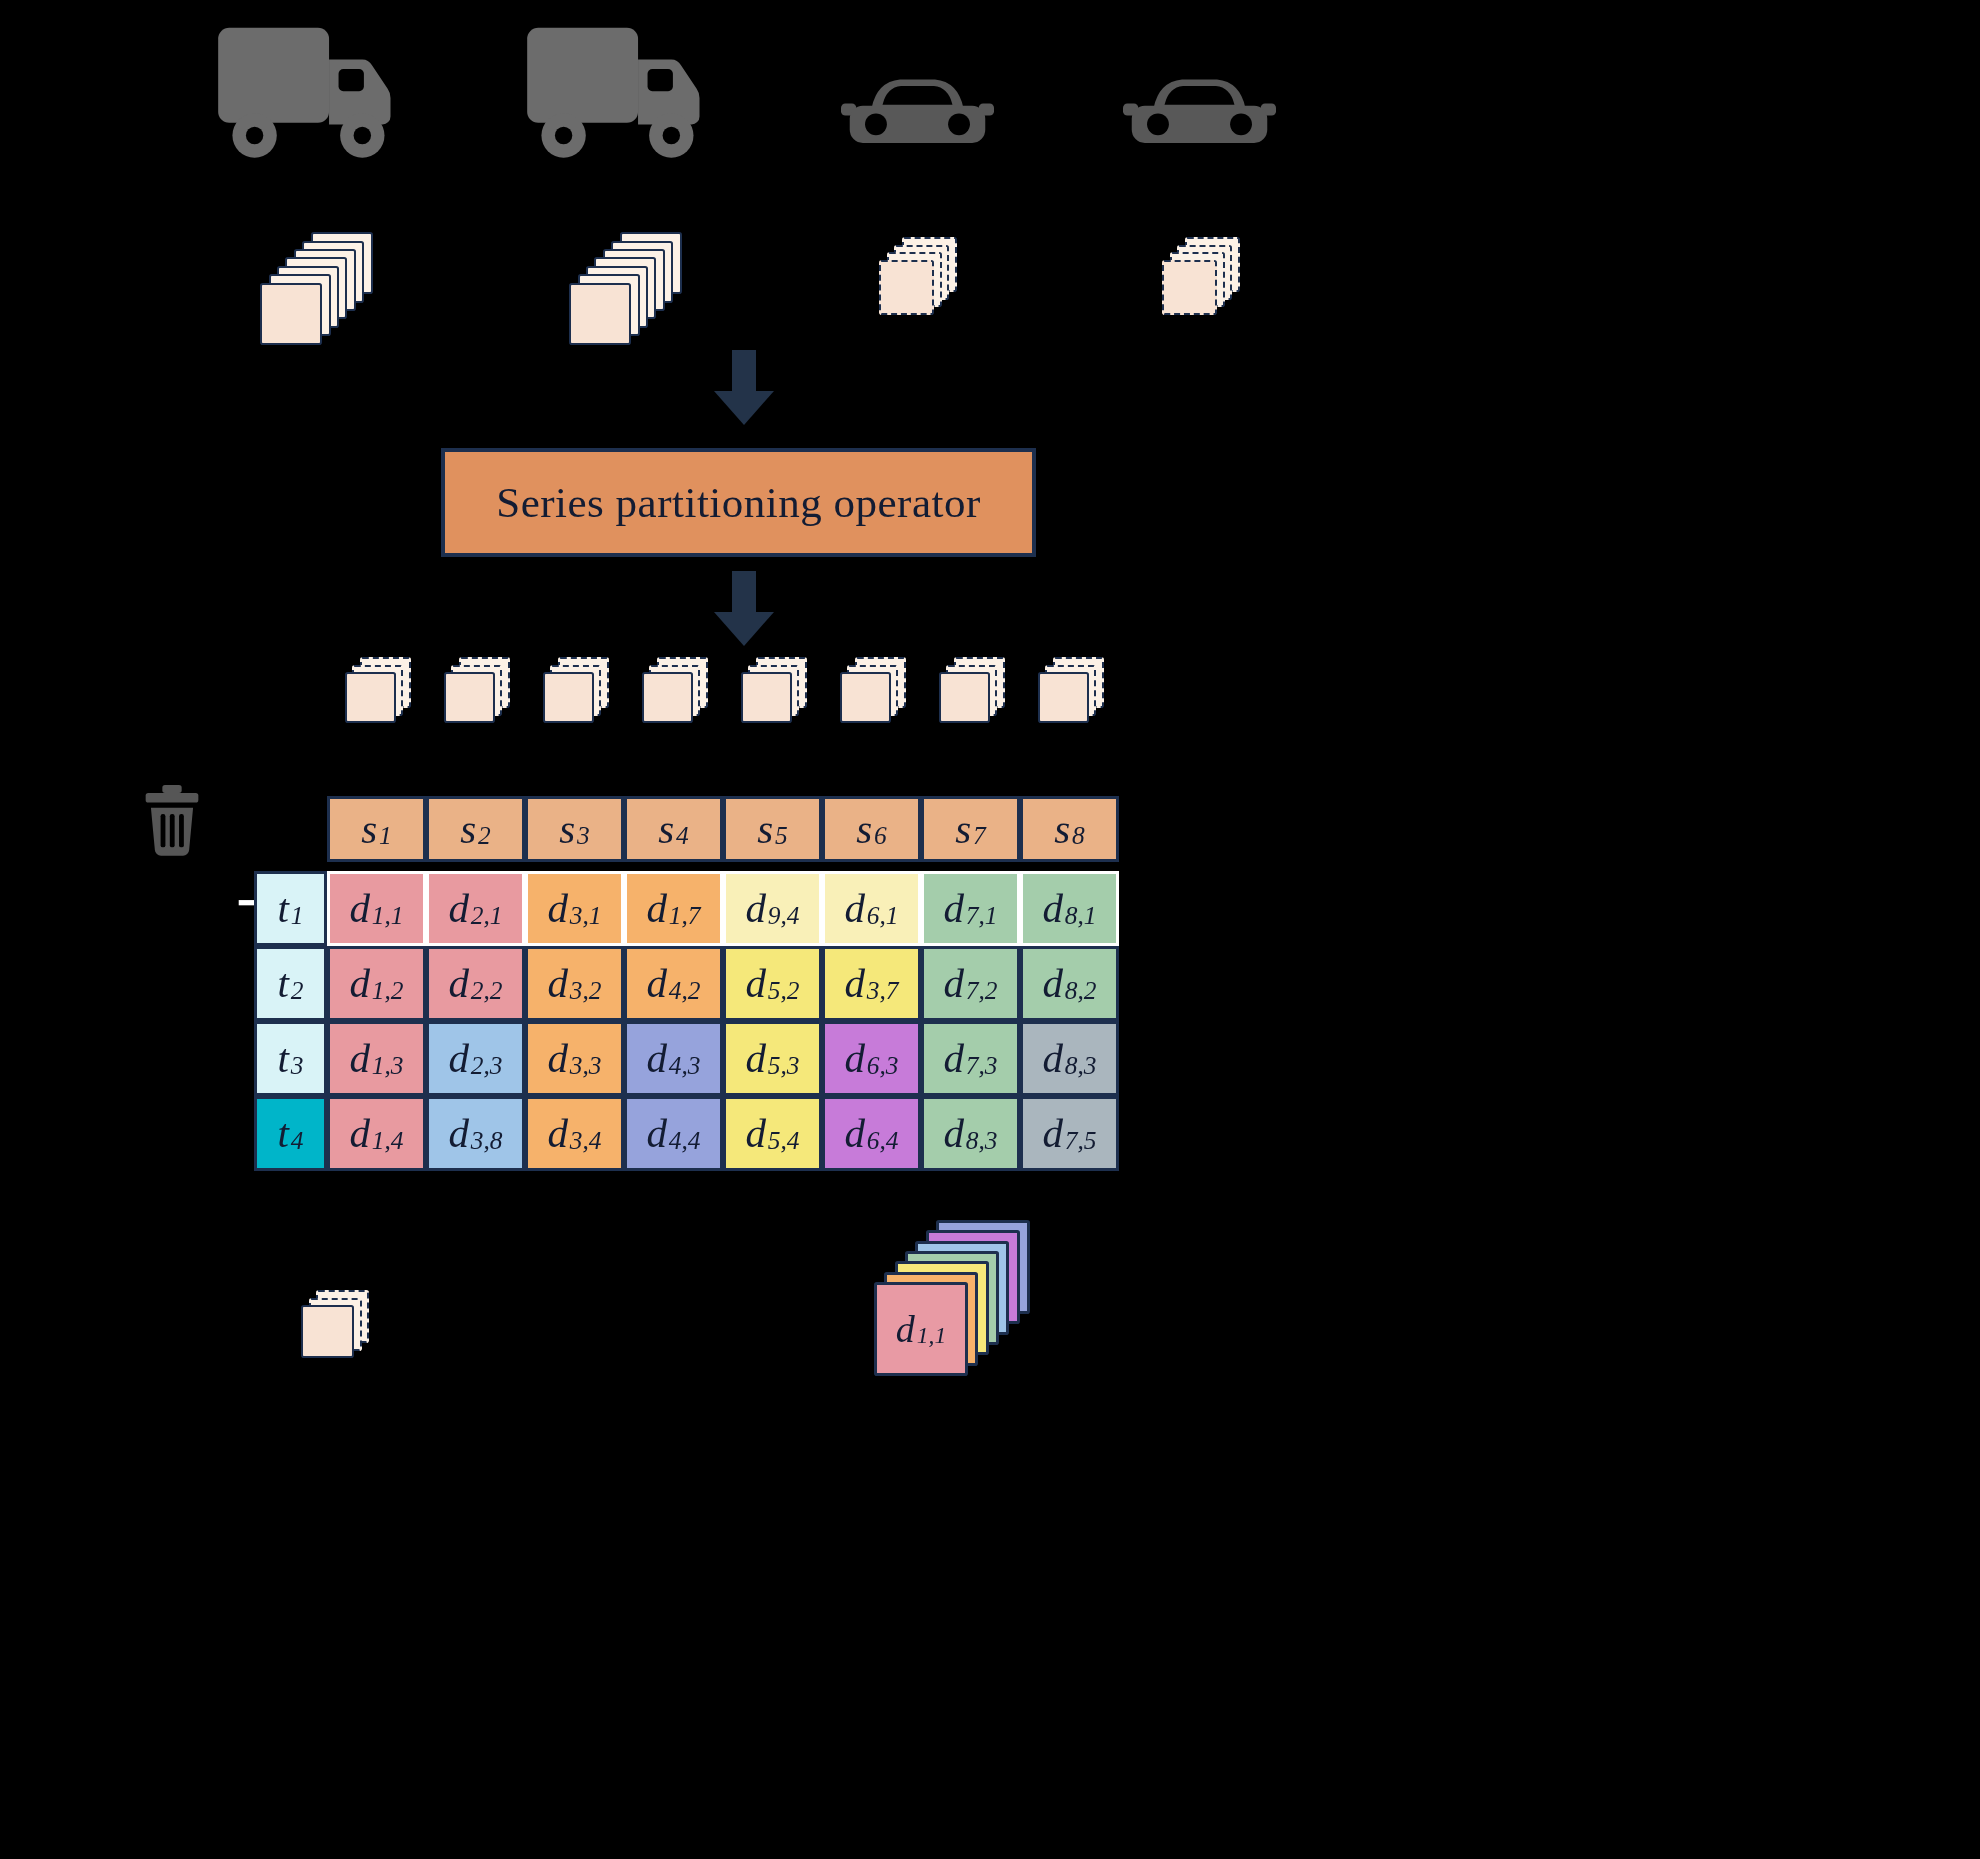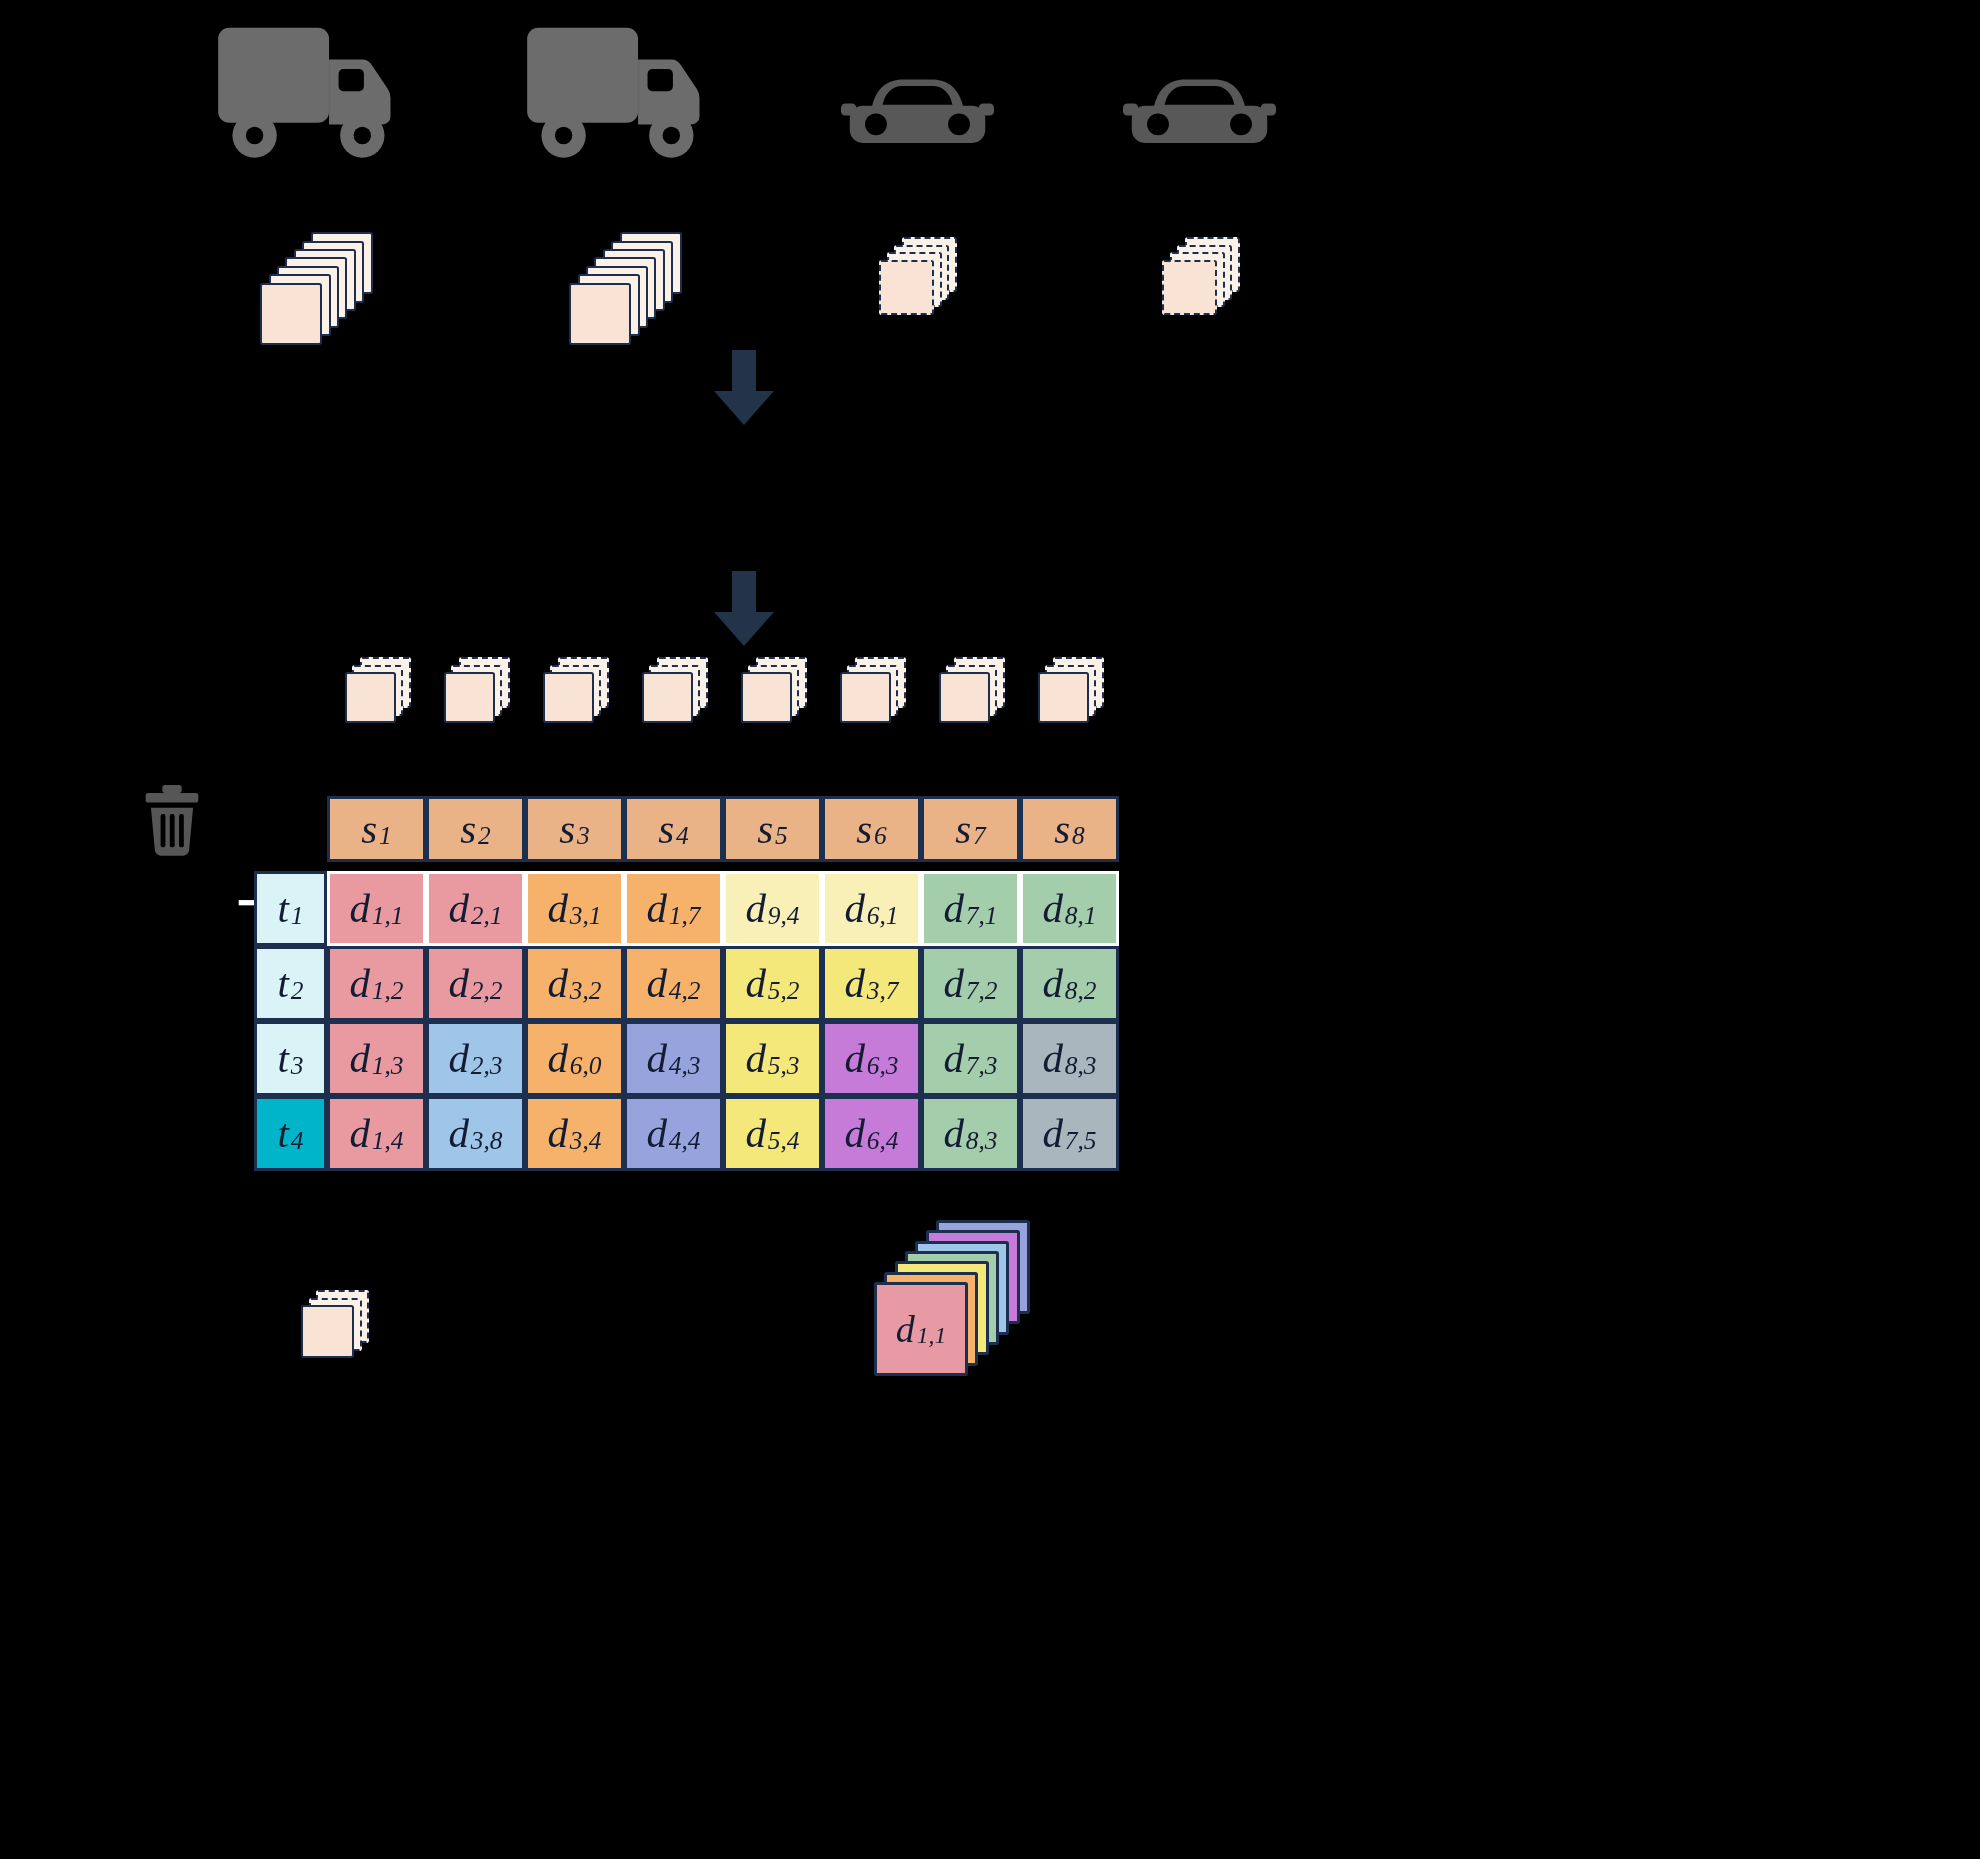--- a/index.html
+++ b/index.html
@@ -125,20 +125,23 @@
       <div class="sq" style="width: 55px; height: 55px; left: 15px; top: 7.5px; background: rgb(252, 241, 230); border: 2.8px dashed rgb(29, 47, 78);"></div>
       <div class="sq" style="width: 55px; height: 55px; left: 7.5px; top: 15px; background: rgb(252, 241, 230); border: 2.8px dashed rgb(29, 47, 78);"></div>
       <div class="sq" style="width: 55px; height: 55px; left: 0px; top: 22.6px; background: rgb(248, 227, 212); border: 2.8px dashed rgb(29, 47, 78);"></div>
     </div>
 
   <div class="arrow" style="left: 714px; top: 350px; color: rgb(35, 51, 73);">
     <div class="arrowshaft"></div>
     <div class="arrowhead"></div>
   </div>
 
+  <div class="abs opbox" style="left: 441px; top: 448px; width: 595px; height: 109px; background: rgb(224, 145, 94); border-color: rgb(29, 47, 78); color: rgb(19, 28, 51);">
+    <span>Series partitioning operator</span>
+  </div>
 
   <div class="arrow" style="left: 714px; top: 571px; color: rgb(35, 51, 73);">
     <div class="arrowshaft"></div>
     <div class="arrowhead"></div>
   </div>
 
   <div class="abs partgrid" style="left:328px;top:657px;width:791px;height:75px">
     <div class="stack rel" style="width: 66px; height: 66px;">
         <div class="sq" style="width: 51px; height: 51px; left: 15px; top: 0px; background: rgb(252, 241, 230); border: 2.8px dashed rgb(29, 47, 78);"></div>
         <div class="sq" style="width: 51px; height: 51px; left: 7.5px; top: 7.5px; background: rgb(252, 241, 230); border: 2.8px dashed rgb(29, 47, 78);"></div>
@@ -314,21 +317,21 @@
           <div class="cell" style="background: rgb(232, 154, 160); border-color: rgb(29, 47, 78);">
             <span class="base">d</span>
             <span class="sub">1,3</span>
           </div>
           <div class="cell" style="background: rgb(159, 197, 232); border-color: rgb(29, 47, 78);">
             <span class="base">d</span>
             <span class="sub">2,3</span>
           </div>
           <div class="cell" style="background: rgb(246, 178, 107); border-color: rgb(29, 47, 78);">
             <span class="base">d</span>
-            <span class="sub">6,0</span>
+            <span class="sub">3,3</span>
           </div>
           <div class="cell" style="background: rgb(150, 163, 220); border-color: rgb(29, 47, 78);">
             <span class="base">d</span>
             <span class="sub">4,3</span>
           </div>
           <div class="cell" style="background: rgb(245, 232, 122); border-color: rgb(29, 47, 78);">
             <span class="base">d</span>
             <span class="sub">5,3</span>
           </div>
           <div class="cell" style="background: rgb(199, 123, 217); border-color: rgb(29, 47, 78);">

